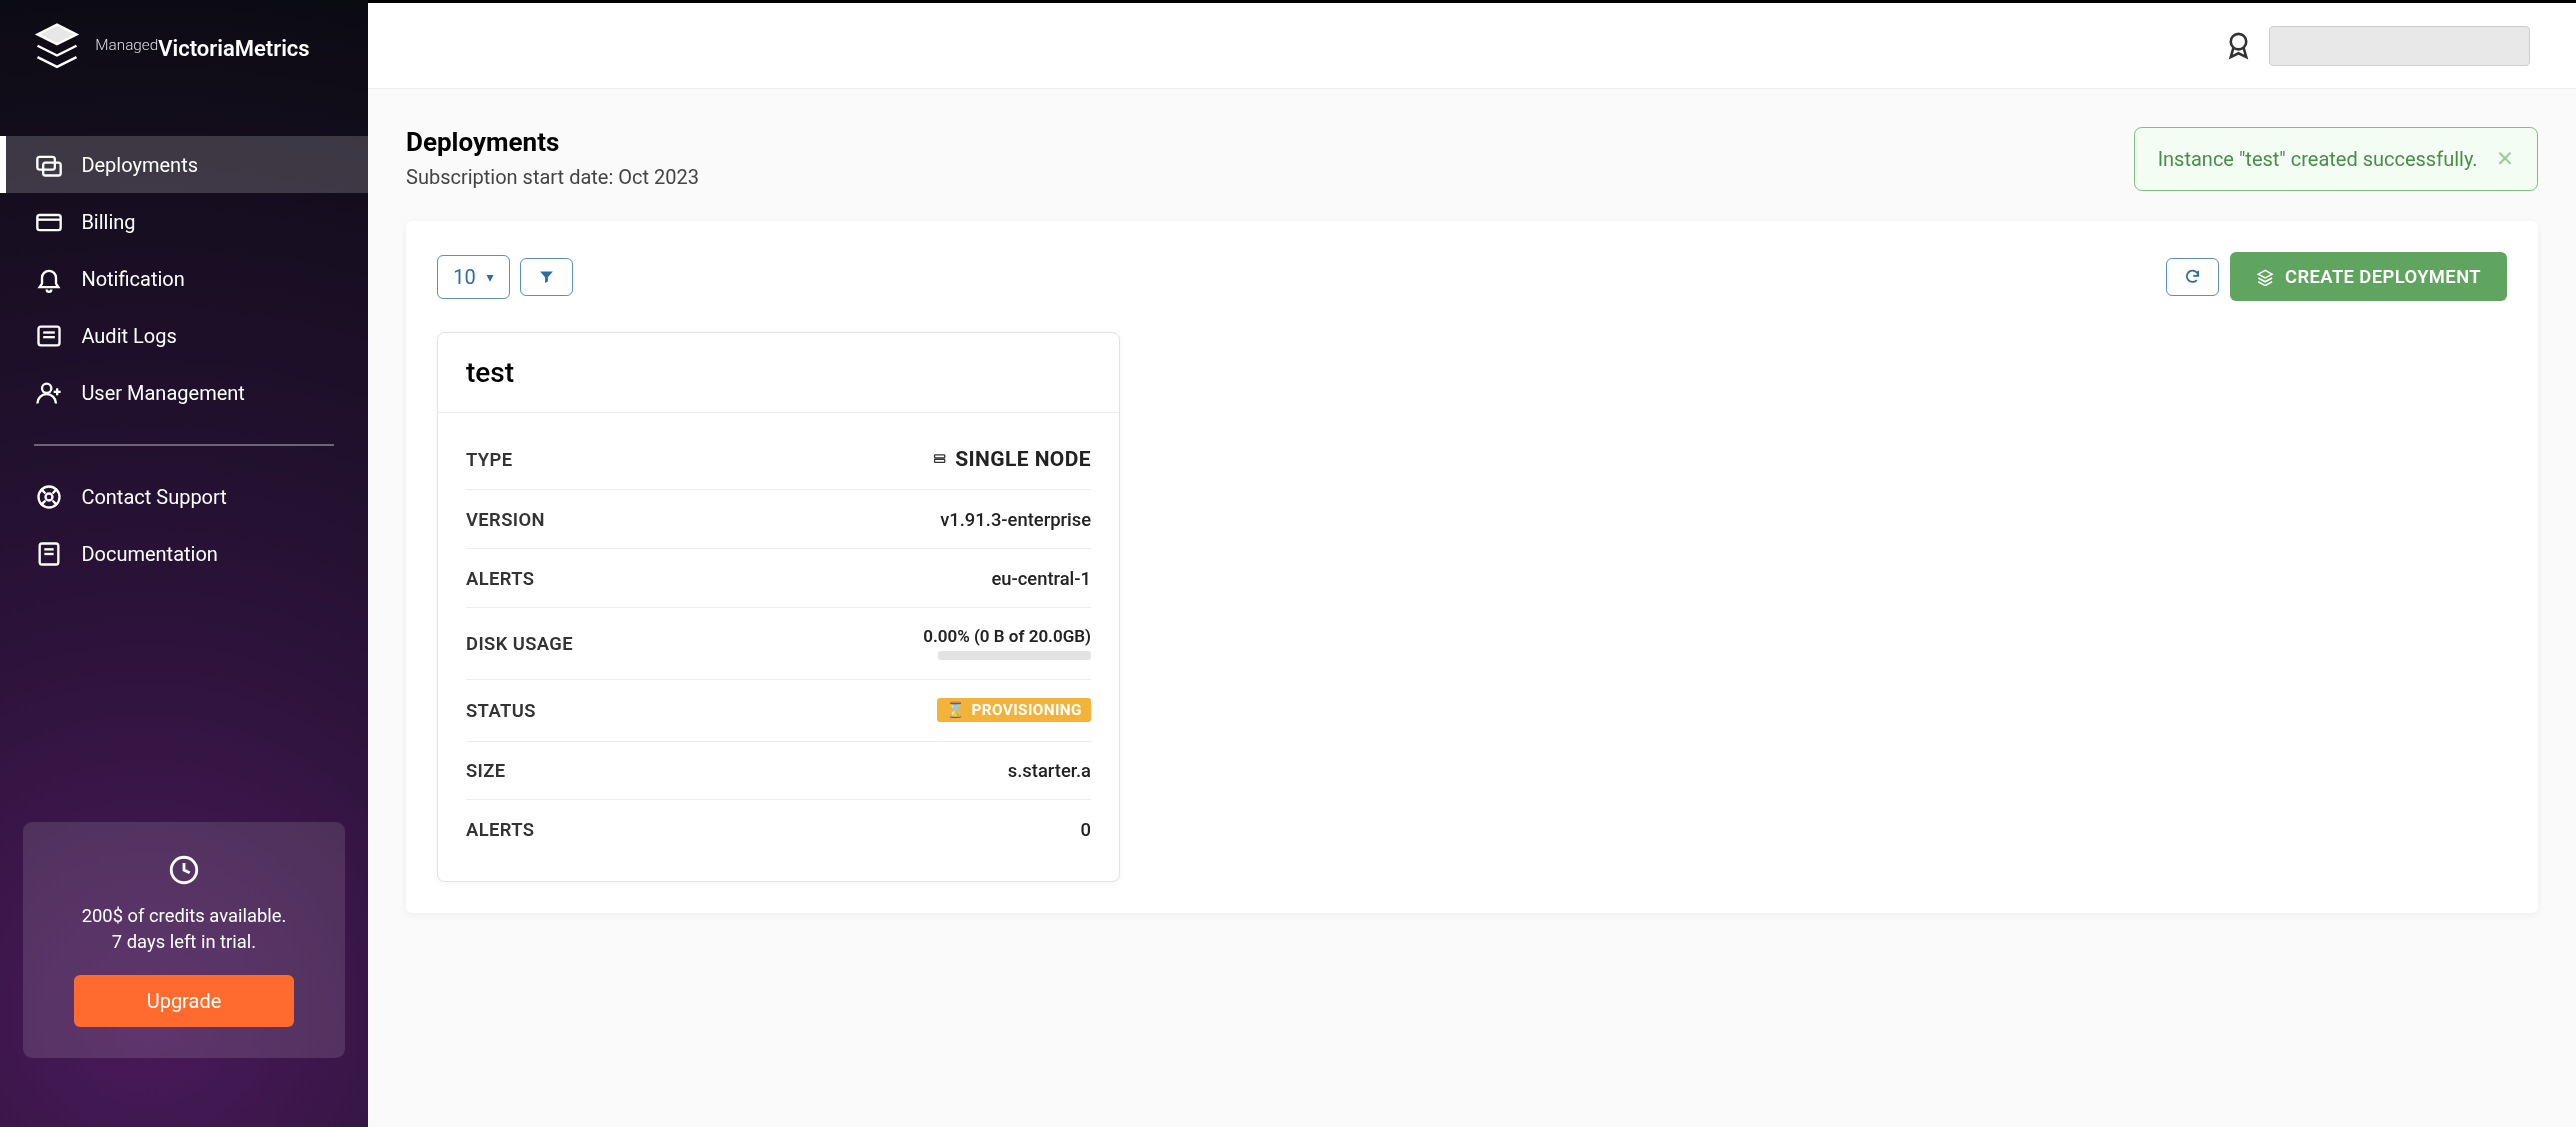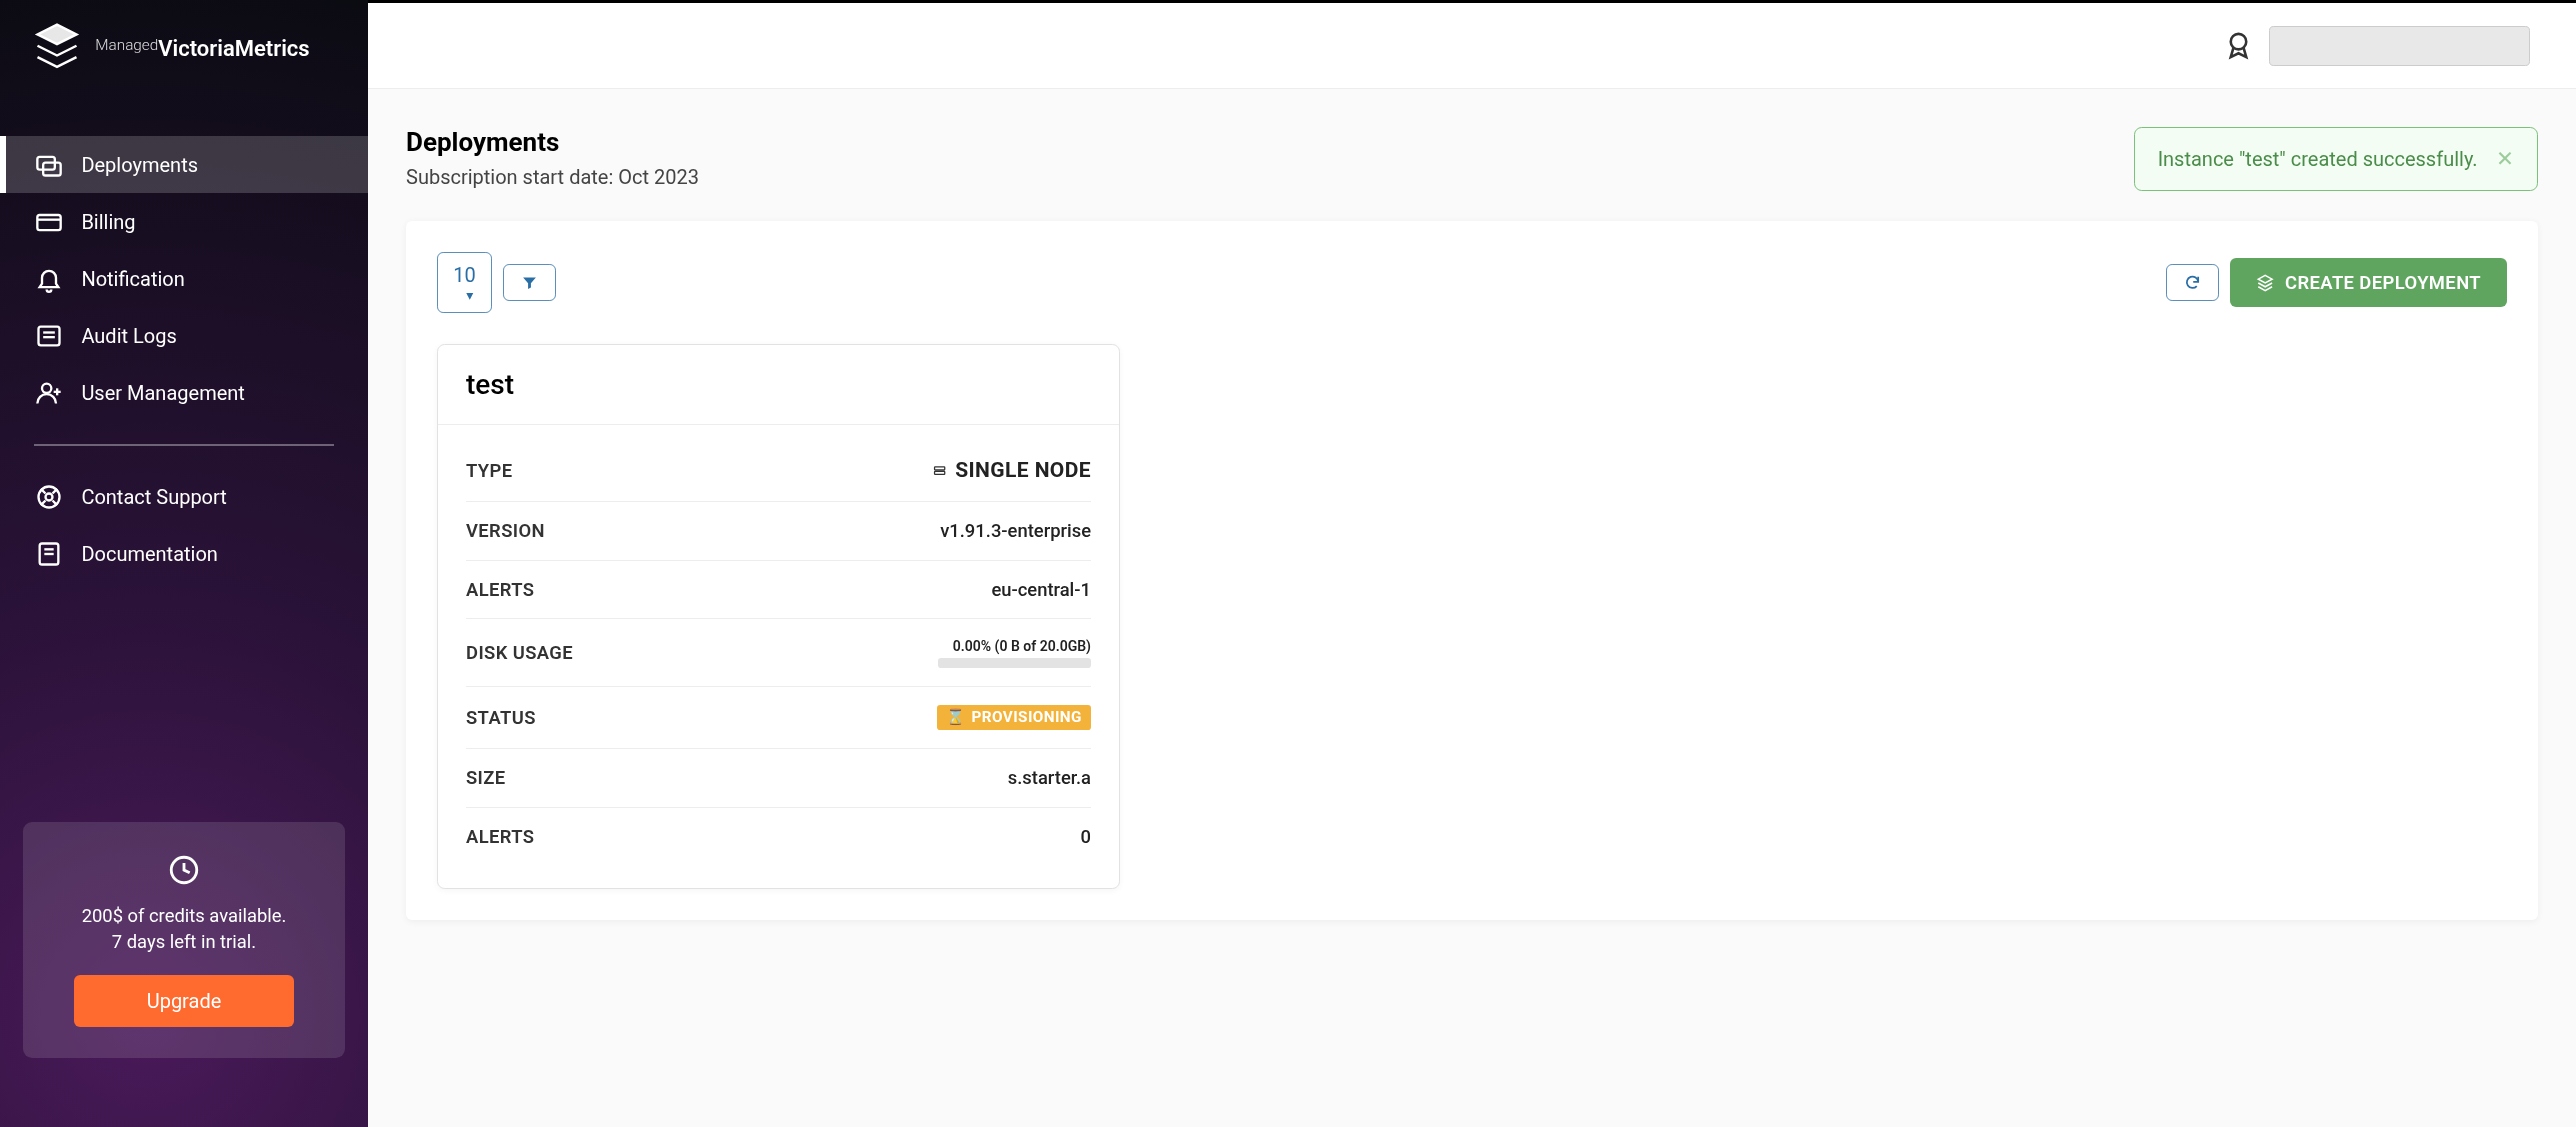--- a/index.html
+++ b/index.html
@@ -229,21 +229,20 @@
 .page-size, .filter-btn, .refresh-btn {
   border: 1.5px solid #5a8fbb;
   color: #2a6ea6;
   background: #fff;
   font-size: 20px;
   padding: 9.2px 15.3px;
   border-radius: 6.1px;
   display: flex;
   align-items: center;
   cursor: pointer;
-  flex-direction: column;
 }
 
 .page-size {
   margin-right: 10.7px;
 }
 
 .page-size .caret {
   margin-left: 10.7px;
   font-size: 14px;
 }
@@ -338,21 +337,21 @@
   margin-right: 7.7px;
 }
 
 .disk-wrap {
   display: flex;
   flex-direction: column;
   align-items: flex-end;
 }
 
 .disk-text {
-  font-size: 14px;
+  font-size: 17px;
   font-weight: 600;
   margin-bottom: 4.6px;
 }
 
 .disk-bar {
   width: 153px;
   height: 9.2px;
   background: #e3e3e3;
   border-radius: 3.1px;
 }

